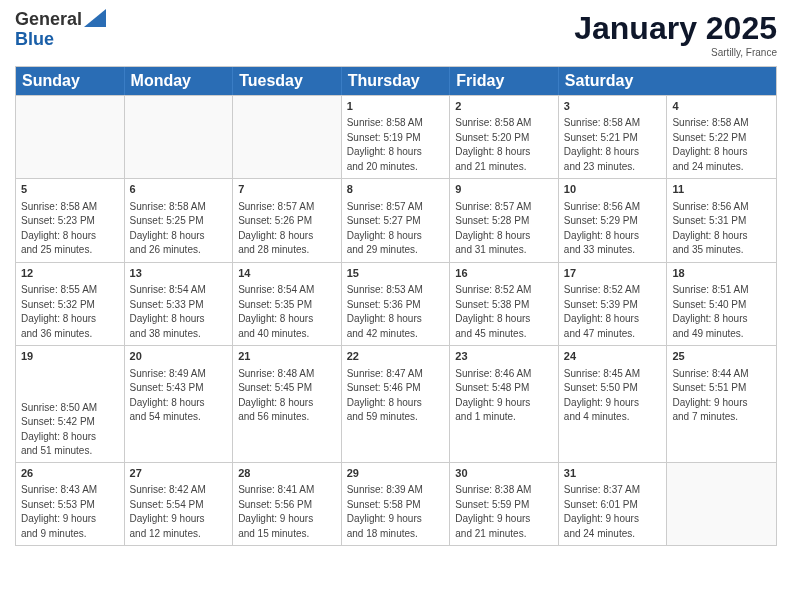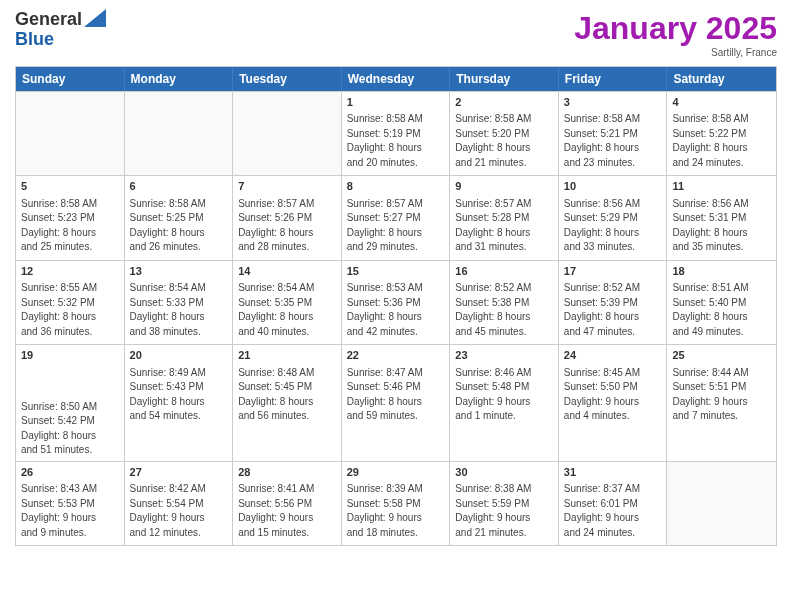--- a/index.html
+++ b/index.html
@@ -33,40 +33,40 @@
       line-height: 1.1;
     }
     .logo-general { color: #333; }
     .logo-blue { color: #1a5fa8; }
     .title-block {
       text-align: right;
     }
     .month-title {
       font-size: 32px;
       font-weight: bold;
-      color: #a21caf;
+      color: #0f172a;
     }
     .location {
       font-size: 10px;
       color: #555;
     }
     .calendar {
       flex: 1;
       display: flex;
       flex-direction: column;
       border: 1px solid #ccc;
     }
     .cal-header {
       display: grid;
       grid-template-columns: repeat(7, 1fr);
       background: #2a6db5;
     }
     .cal-header-cell {
       color: white;
-      font-size: 12px;
+      font-size: 16px;
       font-weight: bold;
       padding: 5px 6px;
       text-align: left;
       border-right: 1px solid #3a7dc5;
     }
     .cal-header-cell:last-child { border-right: none; }
     .cal-body {
       flex: 1;
       display: flex;
       flex-direction: column;
@@ -119,21 +119,20 @@
       <div class="month-title">January 2025</div>
       <div class="location">Sartilly, France</div>
     </div>
   </div>
 
   <div class="calendar">
     <div class="cal-header">
       <div class="cal-header-cell">Sunday</div>
       <div class="cal-header-cell">Monday</div>
       <div class="cal-header-cell">Tuesday</div>
-      <div class="cal-header-cell">Wednesday</div>
       <div class="cal-header-cell">Thursday</div>
       <div class="cal-header-cell">Friday</div>
       <div class="cal-header-cell">Saturday</div>
     </div>
     <div class="cal-body" id="cal-body">
     <div class="cal-row">
           <div class="cal-cell empty"></div>
           <div class="cal-cell empty"></div>
           <div class="cal-cell empty"></div>
           <div class="cal-cell">

